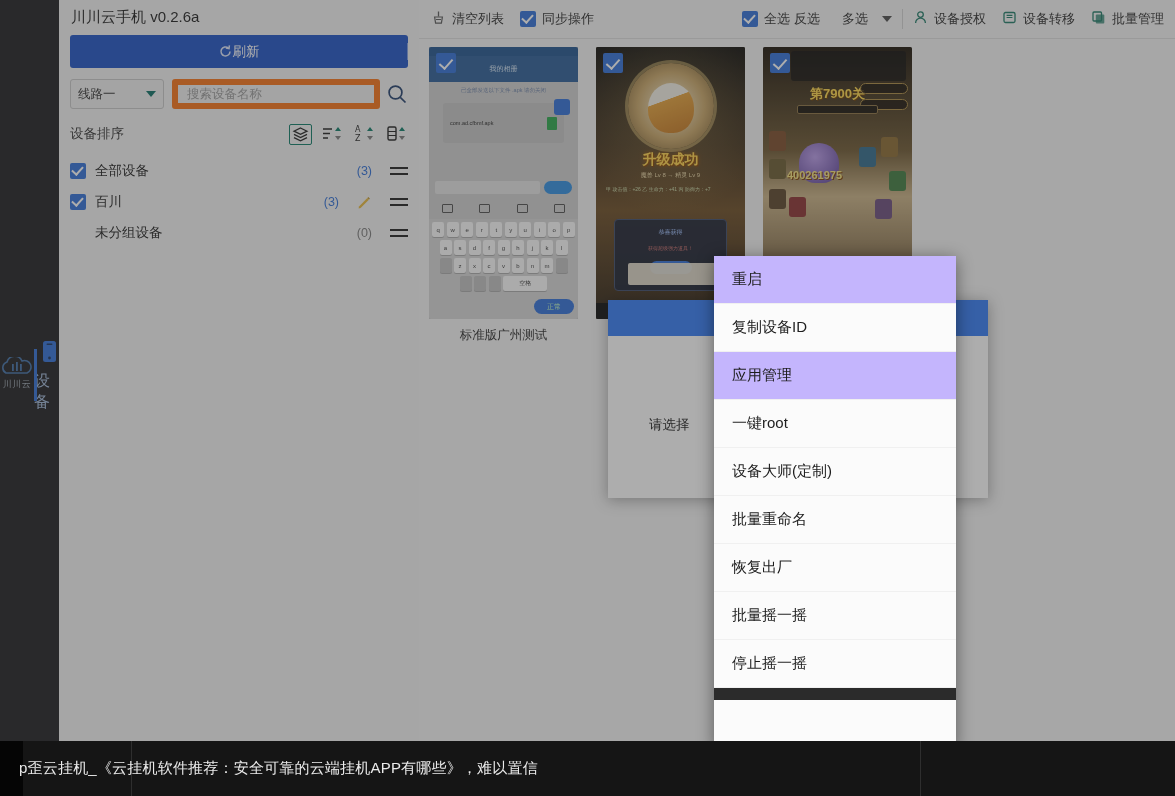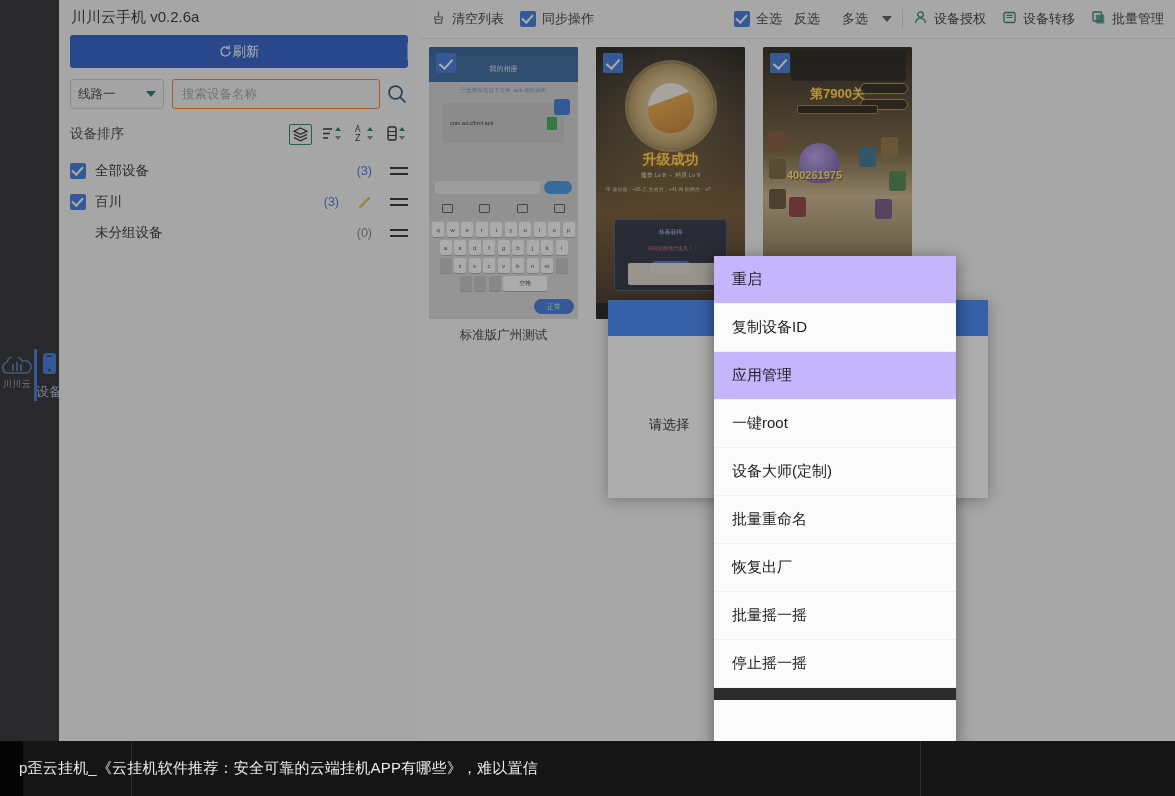--- a/index.html
+++ b/index.html
@@ -30,21 +30,21 @@
   #rail .brand .logo-text {
     font-size: 9px; color: #9aa4b0; letter-spacing: .5px; margin-top: 1px;
   }
   .rail-item {
     width: 59px; height: 68px; margin-top: 8px;
     display: flex; flex-direction: column; align-items: center; justify-content: center;
     position: relative;
     cursor: pointer;
   }
   .rail-item .ico { width: 30px; height: 30px; position: relative; }
-  .rail-item .lbl { font-size: 13px; color: #8b8b8f; margin-top: 4px; }
+  .rail-item .lbl { font-size: 16px; color: #8b8b8f; margin-top: 4px; }
   .rail-item.active .lbl { color: #9fb7d8; }
   .rail-item.active::before {
     content:""; position:absolute; left:0; top:8px; width:3px; height:52px;
     background:#2f6fd8;
   }
 
   
   #leftpanel {
     position: absolute; left: 59px; top: 0;
     width: 360px; height: 741px;
@@ -74,21 +74,21 @@
     width: 94px; height: 30px; border: 1px solid #c8c8c8; background: #efefef;
     border-radius: 3px; display: flex; align-items: center; justify-content: space-between;
     padding: 0 7px; font-size: 12.5px; color: #2f2f2f; cursor: pointer;
   }
   #route-select .caret {
     width: 0; height: 0; border-left: 5px solid transparent; border-right: 5px solid transparent;
     border-top: 6px solid #0b6f64;
   }
   #search-wrap { flex: 1; height: 30px; display: flex; align-items: center; gap: 6px; }
   #search-input {
-    flex: 1; height: 30px; border: 1px solid #f97316; background: #efefef; border-radius: 3px;
+    flex: 1; height: 30px; border: 6px solid #f97316; background: #efefef; border-radius: 3px;
     padding: 0 9px; font-size: 12.5px; color: #333; outline: none;
     font-family: inherit;
   }
   #search-input::placeholder { color: #9a9a9a; }
   #search-btn { width: 22px; height: 22px; cursor: pointer; position: relative; }
 
   #sort-row {
     margin: 12px 11px 0 11px; height: 26px; display: flex; align-items: center;
   }
   #sort-row .sort-label { font-size: 13.5px; color: #333; }
@@ -510,21 +510,21 @@
         </span>
         <span>清空列表</span>
       </div>
       <div class="tb-item">
         <span class="tb-check"></span>
         <span>同步操作</span>
       </div>
 
       <span class="tb-spacer"></span>
 
-      <div class="tb-item" style="margin-right:10px">
+      <div class="tb-item" style="margin-right:2px">
         <span class="tb-check"></span>
         <span>全选</span>
       </div>
       <span class="tb-plain" style="margin-right:18px">反选</span>
       <span class="tb-plain" style="margin-right:12px">多选</span>
       <span class="tb-caret"></span>
 
       <span class="tb-sep"></span>
 
       <div class="tb-item" style="margin-right:16px">

